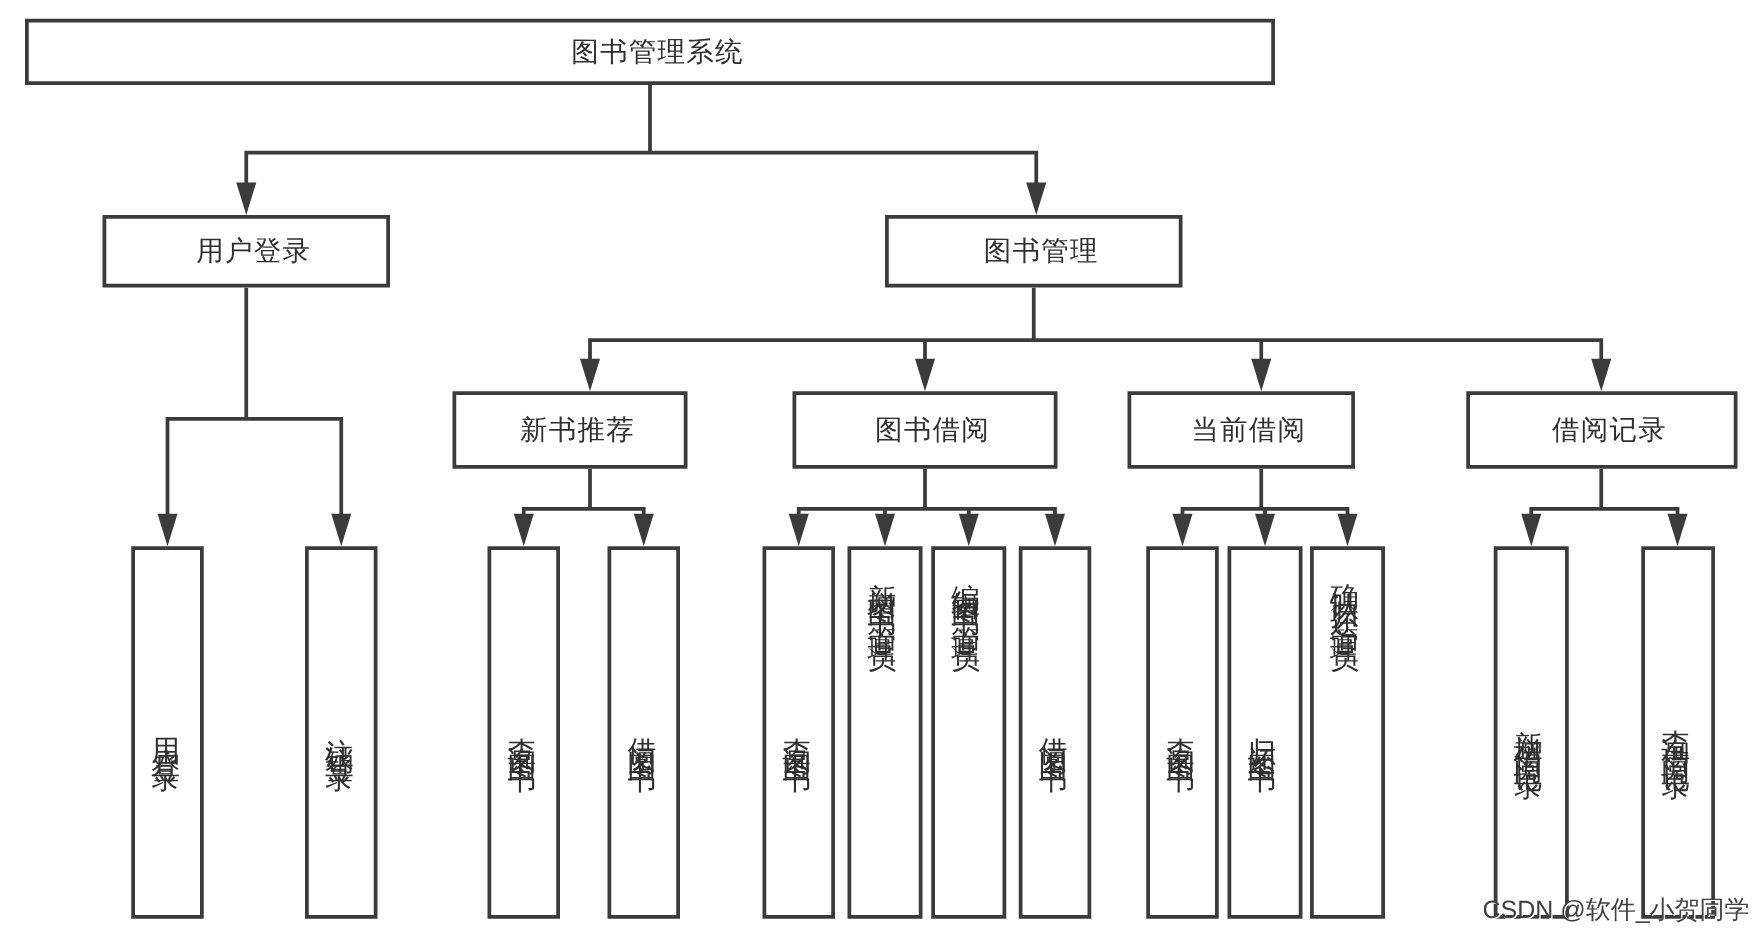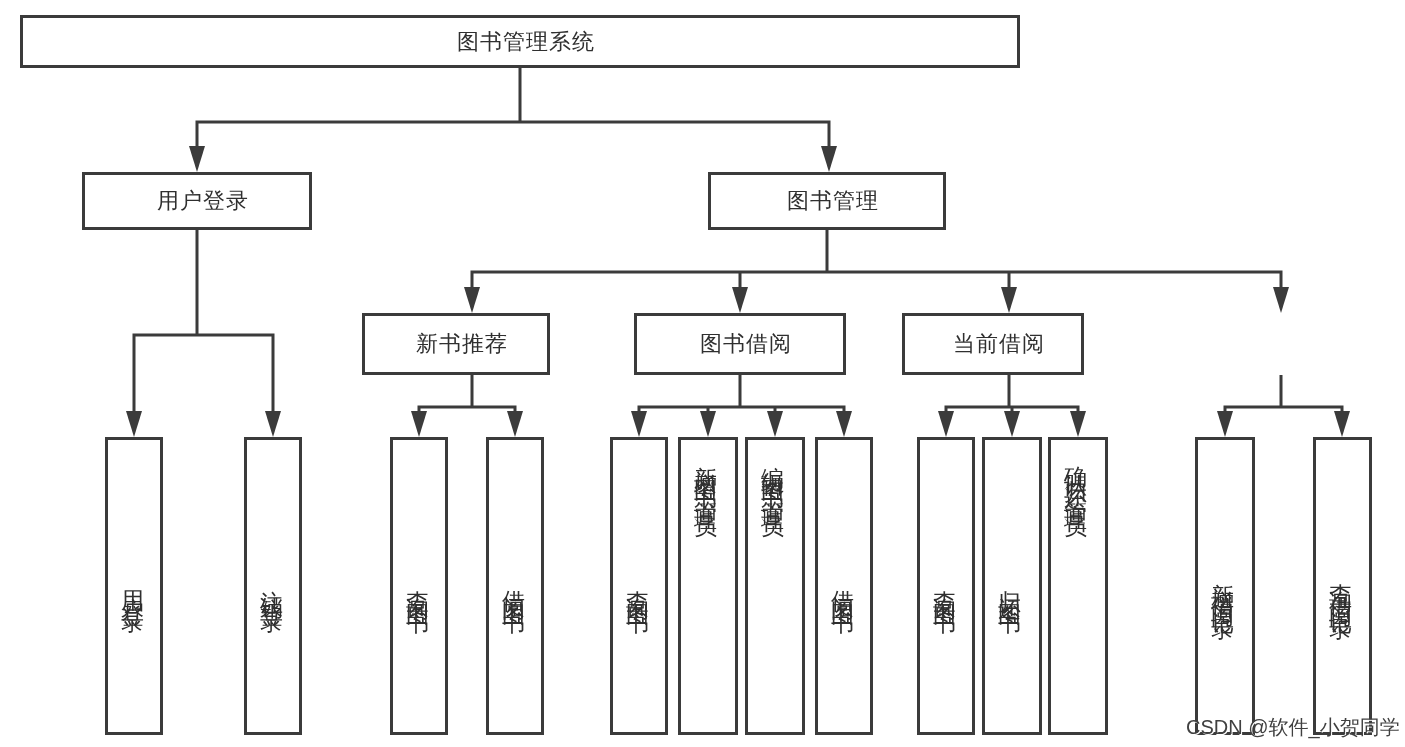--- a/index.html
+++ b/index.html
@@ -109,20 +109,21 @@
   </svg>
 
   <div class="box h" style="left:20px; top:15px; width:1000px; height:53px;">图书管理系统</div>
 
   <div class="box h" style="left:82px; top:172px; width:230px; height:58px;">用户登录</div>
   <div class="box h" style="left:708px; top:172px; width:238px; height:58px;">图书管理</div>
 
   <div class="box h" style="left:362px; top:313px; width:188px; height:62px;">新书推荐</div>
   <div class="box h" style="left:634px; top:313px; width:212px; height:62px;">图书借阅</div>
   <div class="box h" style="left:902px; top:313px; width:182px; height:62px;">当前借阅</div>
+  <div class="box h" style="left:1173px; top:313px; width:217px; height:62px;">借阅记录</div>
 
   <div class="box v" style="left:105px; top:437px; width:58px; height:298px;">用户登录</div>
   <div class="box v" style="left:244px; top:437px; width:58px; height:298px;">注销登录</div>
 
   <div class="box v" style="left:390px; top:437px; width:58px; height:298px;">查询图书</div>
   <div class="box v" style="left:486px; top:437px; width:58px; height:298px;">借阅图书</div>
 
   <div class="box v" style="left:610px; top:437px; width:58px; height:298px;">查询图书</div>
   <div class="box v top" style="left:678px; top:437px; width:60px; height:298px;">新增图书（管理员）</div>
   <div class="box v top" style="left:745px; top:437px; width:60px; height:298px;">编辑图书（管理员）</div>

